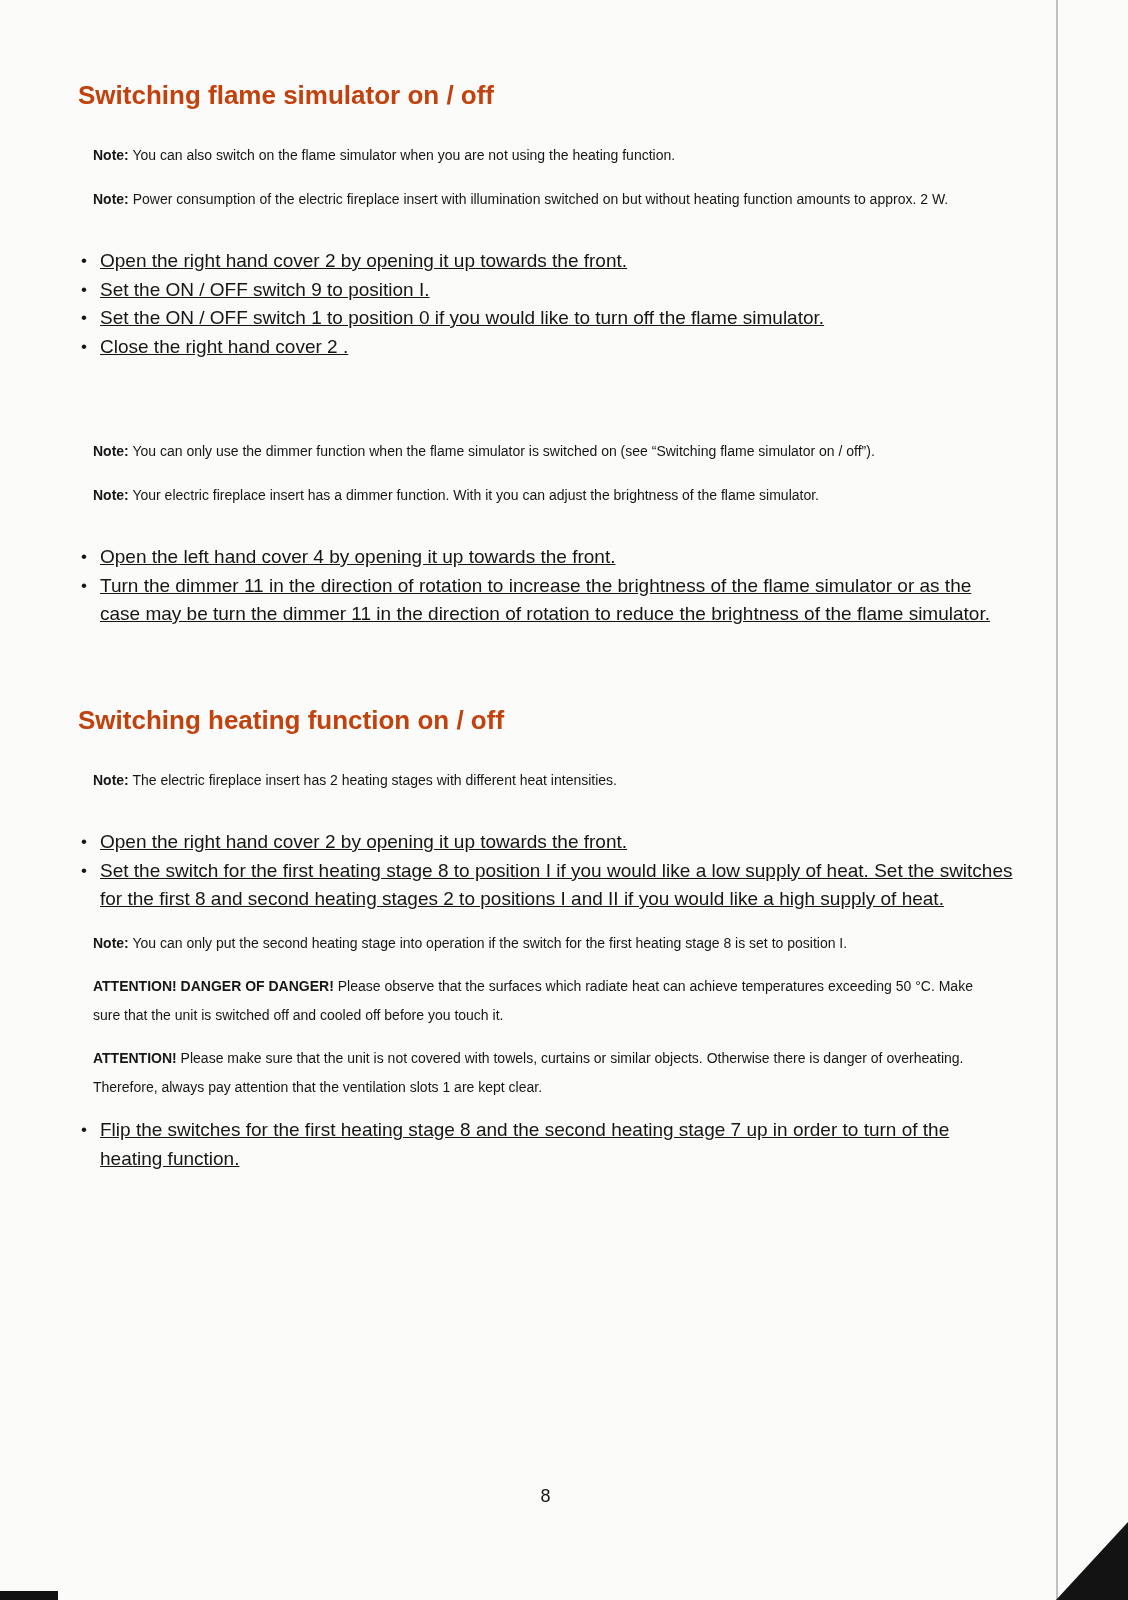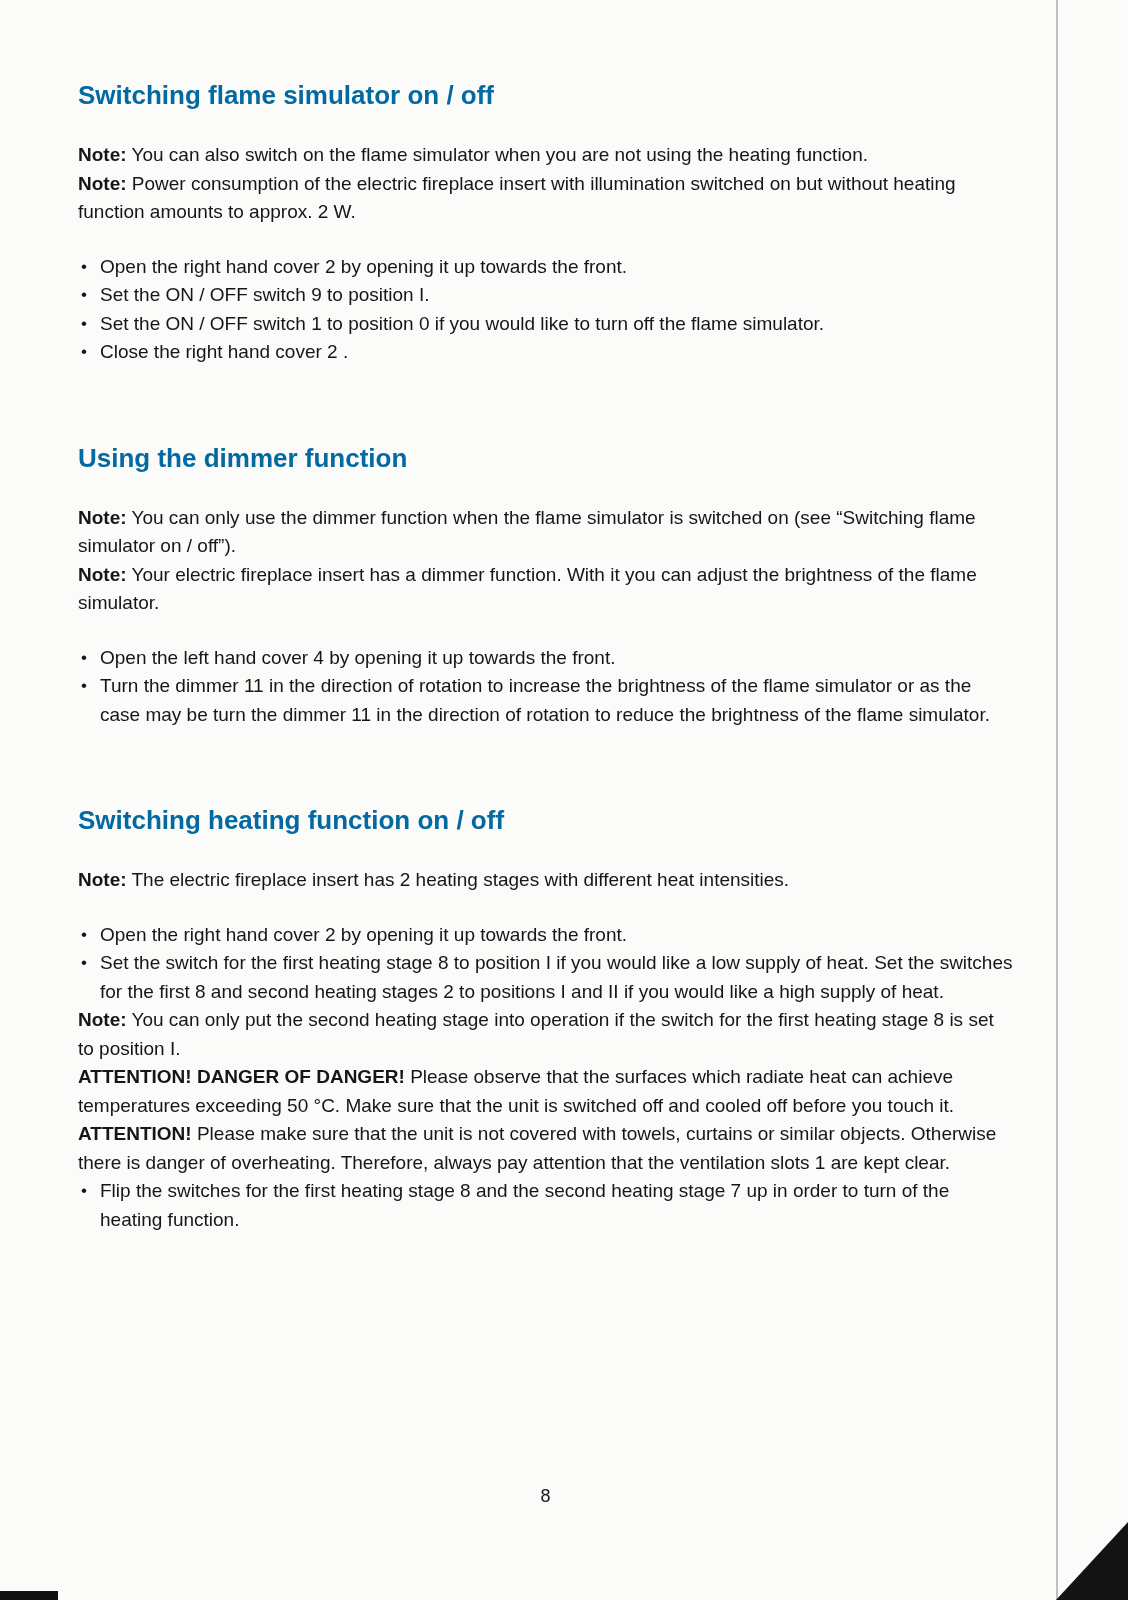--- a/index.html
+++ b/index.html
@@ -16,33 +16,34 @@
   .content {
     position: absolute;
     left: 78px;
     top: 80px;
     width: 935px;
   }
   .section h2 {
     margin: 0 0 30px 0;
     font-size: 26px;
     font-weight: 700;
-    color: #0369a1;
+    color: #c2410c;
   }
   .section + .section { margin-top: 76px; }
   .noteblock p {
-    margin: 0;
-    font-size: 19px;
+    margin: 15px;
+    font-size: 14px;
     line-height: 28.5px;
   }
   .noteblock strong { font-weight: 700; }
   ul.bullets {
     list-style: none;
-    margin: 26px 0 0 0;
+    margin: 34px 0 0 0;
     padding: 0;
+    text-decoration: underline;
   }
   ul.bullets.tight { margin-top: 0; }
   ul.bullets li {
     position: relative;
     padding-left: 22px;
     font-size: 19px;
     line-height: 28.5px;
   }
   ul.bullets li::before {
     content: "\2022";
@@ -101,21 +102,20 @@
       </div>
       <ul class="bullets">
         <li>Open the right hand cover 2 by opening it up towards the front.</li>
         <li>Set the ON / OFF switch 9 to position I.</li>
         <li>Set the ON / OFF switch 1 to position 0 if you would like to turn off the flame simulator.</li>
         <li>Close the right hand cover 2 .</li>
       </ul>
     </div>
 
     <div class="section">
-      <h2>Using the dimmer function</h2>
       <div class="noteblock">
         <p><strong>Note:</strong><span> You can only use the dimmer function when the flame simulator is switched on (see “Switching flame simulator on / off”).</span></p>
         <p><strong>Note:</strong><span> Your electric fireplace insert has a dimmer function. With it you can adjust the brightness of the flame simulator.</span></p>
       </div>
       <ul class="bullets">
         <li>Open the left hand cover 4 by opening it up towards the front.</li>
         <li>Turn the dimmer 11 in the direction of rotation to increase the brightness of the flame simulator or as the case may be turn the dimmer 11 in the direction of rotation to reduce the brightness of the flame simulator.</li>
       </ul>
     </div>
 

